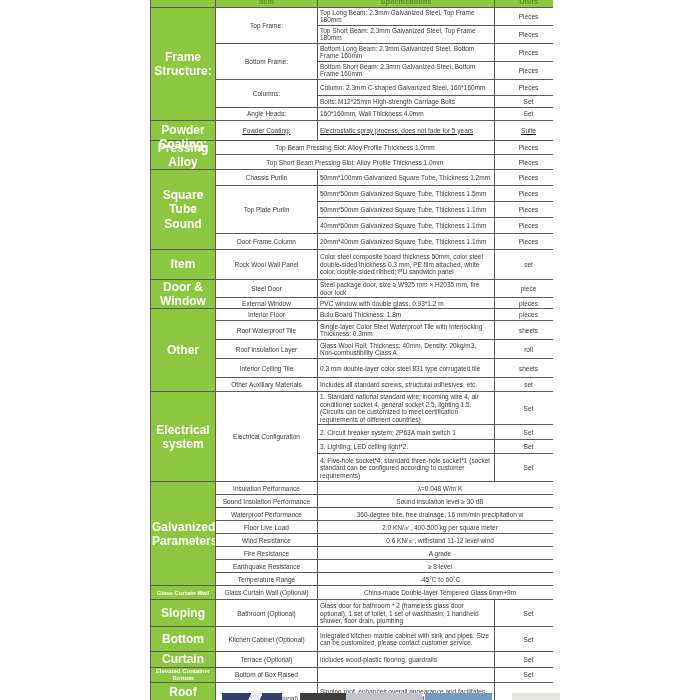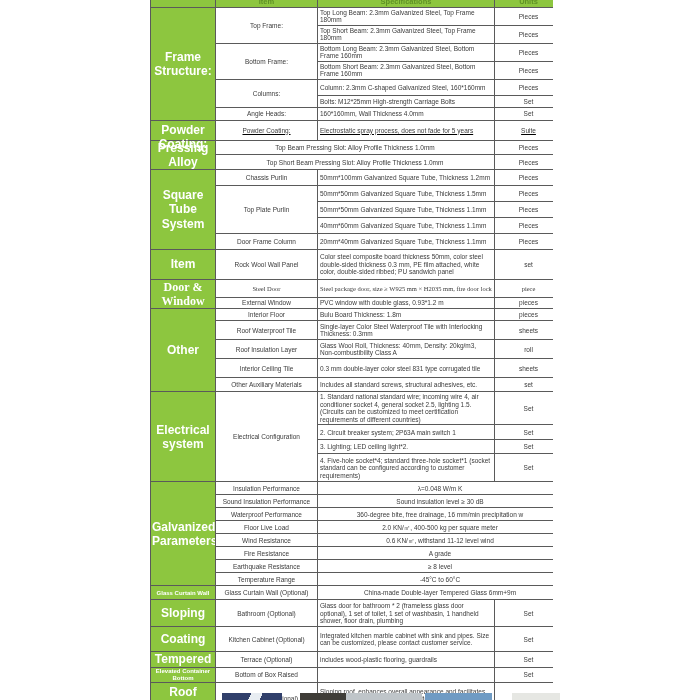--- a/index.html
+++ b/index.html
@@ -83,21 +83,21 @@
           <tr style="height: 10px;">
             <td rowspan="2" class="c-category v-lg">Pressing Alloy</td>
             <td colspan="2" class="c-mis v-nowrap">Top Beam Pressing Slot: Alloy Profile Thickness 1.0mm</td>
             <td class="c-unit">Pieces</td>
           </tr>
           <tr style="height: 10px;">
             <td colspan="2" class="c-mis v-nowrap">Top Short Beam Pressing Slot: Alloy Profile Thickness 1.0mm</td>
             <td class="c-unit">Pieces</td>
           </tr>
           <tr style="height: 16px;">
-            <td rowspan="5" class="c-category v-lg">Square Tube System</td>
+            <td rowspan="5" class="c-category v-lg">Square Tube Sound</td>
             <td class="c-item">Chassis Purlin</td>
             <td class="c-spec">50mm*100mm Galvanized Square Tube, Thickness 1.2mm</td>
             <td class="c-unit">Pieces</td>
           </tr>
           <tr style="height: 16px;">
             <td rowspan="3" class="c-item">Top Plate Purlin</td>
             <td class="c-spec">50mm*50mm Galvanized Square Tube, Thickness 1.5mm</td>
             <td class="c-unit">Pieces</td>
           </tr>
           <tr style="height: 16px;">
@@ -112,21 +112,21 @@
             <td class="c-item">Door Frame Column</td>
             <td class="c-spec">20mm*40mm Galvanized Square Tube, Thickness 1.1mm</td>
             <td class="c-unit">Pieces</td>
           </tr>
           <tr style="height: 30px;">
             <td class="c-category v-lg">Item</td>
             <td class="c-item">Rock Wool Wall Panel</td>
             <td class="c-spec">Color steel composite board thickness 50mm, color steel double-sided thickness 0.3 mm, PE film attached, white color, double-sided ribbed; PU sandwich panel</td>
             <td class="c-unit">set</td>
           </tr>
-          <tr style="height: 17px; font-family: Liberation Serif, serif;">
+          <tr style="height: 17px;">
             <td rowspan="2" class="c-category v-lg">Door &amp; Window</td>
             <td class="c-item">Steel Door</td>
             <td class="c-spec">Steel package door, size ≥ W925 mm × H2035 mm, fire door lock</td>
             <td class="c-unit">piece</td>
           </tr>
           <tr style="height: 11px;">
             <td class="c-item">External Window</td>
             <td class="c-spec v-nowrap">PVC window with double glass, 0.93*1.2 m</td>
             <td class="c-unit">pieces</td>
           </tr>
@@ -212,27 +212,27 @@
             <td class="c-item">Glass Curtain Wall (Optional)</td>
             <td colspan="2" class="c-msu v-nowrap">China-made Double-layer Tempered Glass 6mm+9m</td>
           </tr>
           <tr style="height: 27px;">
             <td class="c-category v-lg">Sloping</td>
             <td class="c-item">Bathroom (Optional)</td>
             <td class="c-spec">Glass door for bathroom * 2 (frameless glass door optional), 1 set of toilet, 1 set of washbasin, 1 handheld shower, floor drain, plumbing</td>
             <td class="c-unit">Set</td>
           </tr>
           <tr style="height: 25px;">
-            <td class="c-category v-lg">Coating</td>
+            <td class="c-category v-lg">Bottom</td>
             <td class="c-item">Kitchen Cabinet (Optional)</td>
             <td class="c-spec">Integrated kitchen marble cabinet with sink and pipes. Size can be customized, please contact customer service.</td>
             <td class="c-unit">Set</td>
           </tr>
           <tr style="height: 14px;">
-            <td class="c-category v-lg">Tempered</td>
+            <td class="c-category v-lg">Curtain</td>
             <td class="c-item">Terrace (Optional)</td>
             <td class="c-spec v-nowrap">includes wood-plastic flooring, guardrails</td>
             <td class="c-unit">Set</td>
           </tr>
           <tr style="height: 15px;">
             <td class="c-category v-sm">Elevated Container Bottom</td>
             <td class="c-item">Bottom of Box Raised</td>
             <td class="c-spec"></td>
             <td class="c-unit">Set</td>
           </tr>

